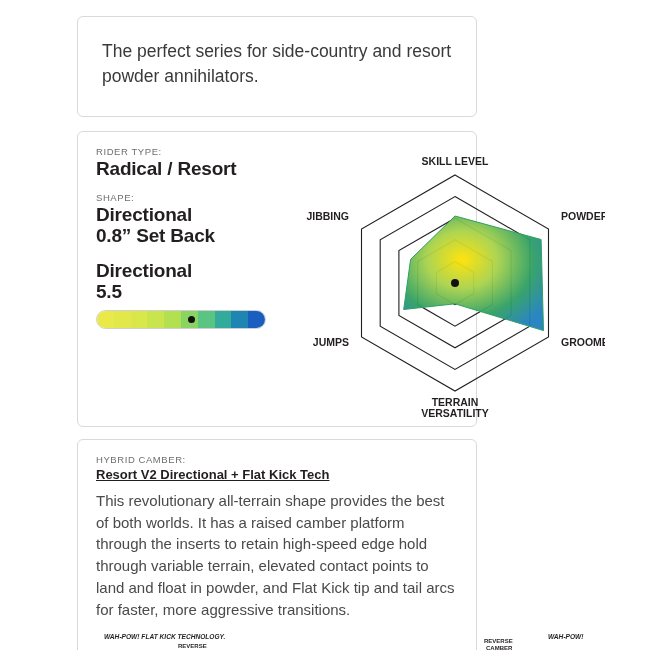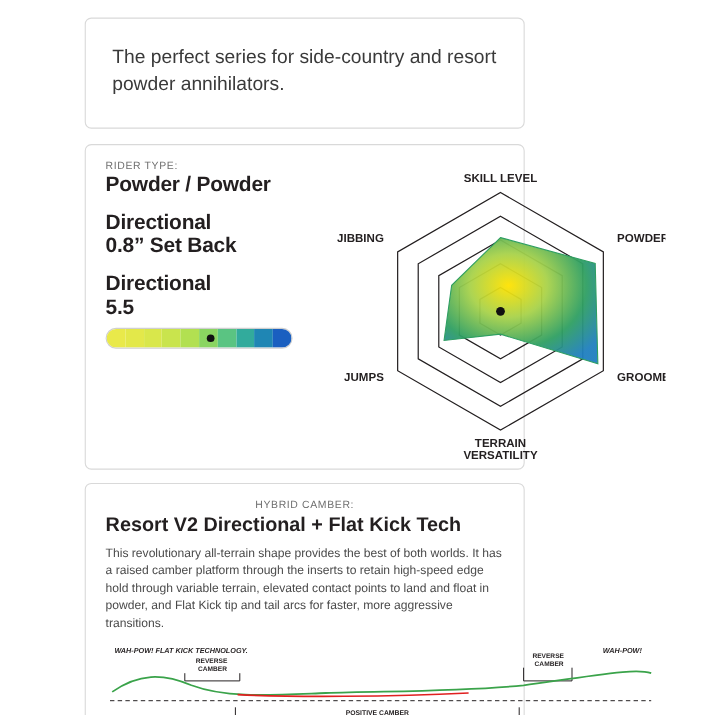--- a/index.html
+++ b/index.html
@@ -85,50 +85,51 @@
     position:relative;
   }
   .radar-svg{position:absolute;left:-6px;top:2px;}
   
   .camber{
     margin:12px 60px 0 65px;
     padding:14px 18px 16px 18px;
     min-height:182px;
   }
   .camber-label{
-    font-size:9.5px;letter-spacing:.06em;color:#6e6e6e;text-transform:uppercase;text-align:center;
+    font-size:9.5px;letter-spacing:.06em;color:#6e6e6e;text-transform:uppercase;
   }
   .camber-title{
-    font-size:18px;font-weight:700;margin-top:2px;color:#231f20;
+    font-size:13px;font-weight:700;margin-top:2px;color:#231f20;text-decoration:underline;
   }
   .camber-desc{
-    font-size:11px;line-height:1.45;color:#4a4a4a;margin-top:8px;
+    font-size:15px;line-height:1.45;color:#4a4a4a;margin-top:8px;
     max-width:485px;
   }
   .camber-diagram{margin-top:10px;}
 </style>
 </head>
 <body>
 
 <div class="page">
 
   <div class="card intro">
     <p>The perfect series for side-country and resort powder annihilators.</p>
   </div>
 
   <div class="card specs">
 
     <div class="spec-col">
 
       <div class="spec-block">
         <div class="spec-label">RIDER TYPE:</div>
-        <div class="spec-value">Powder / Powder</div>
-      </div>
-
-      <div class="spec-block">
+        <div class="spec-value">Radical / Resort</div>
+      </div>
+
+      <div class="spec-block">
+        <div class="spec-label">SHAPE:</div>
         <div class="spec-value">Directional<br>0.8” Set Back</div>
       </div>
 
       <div class="spec-block">
       </div>
 
       <div class="spec-block">
         <div class="spec-value">Directional<br>5.5</div>
         <div class="flex-scale">
           <i style="background:#e9e94a"></i>

